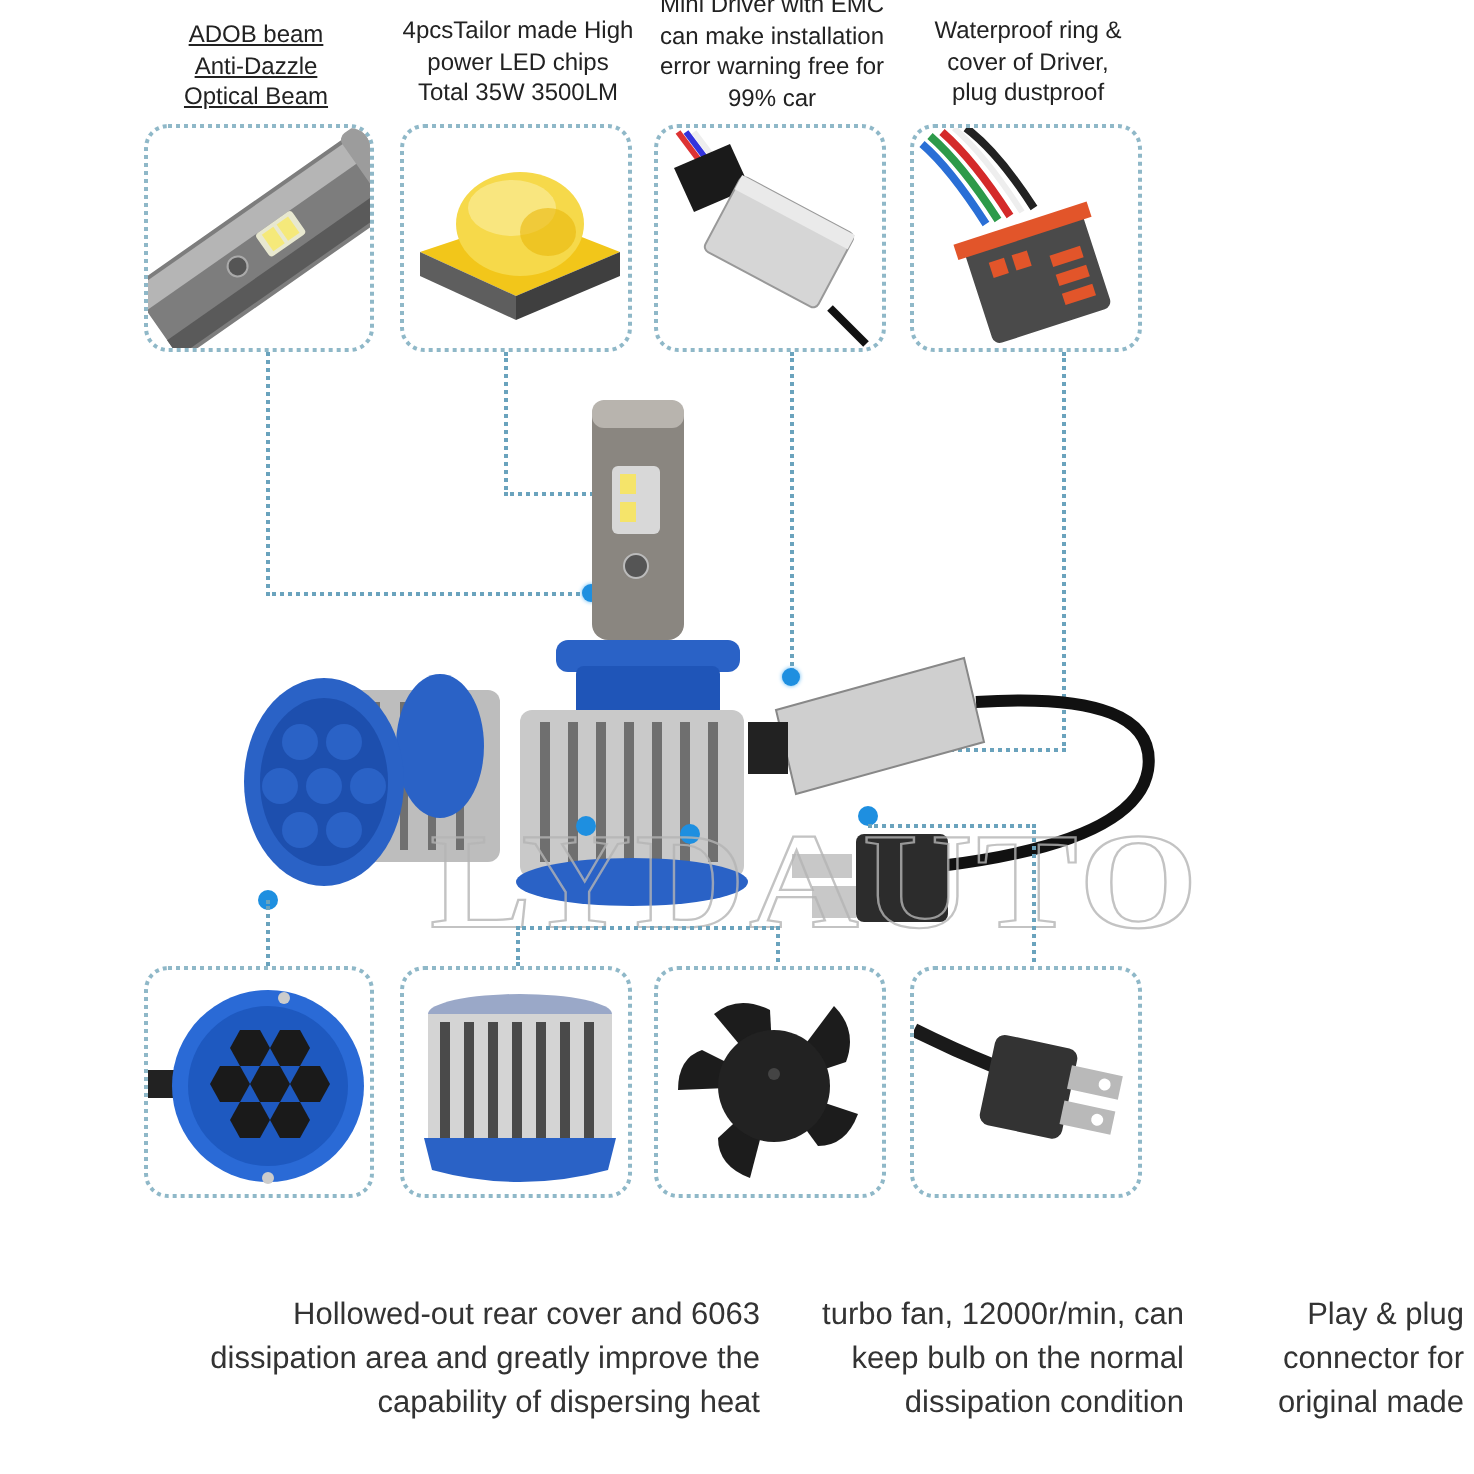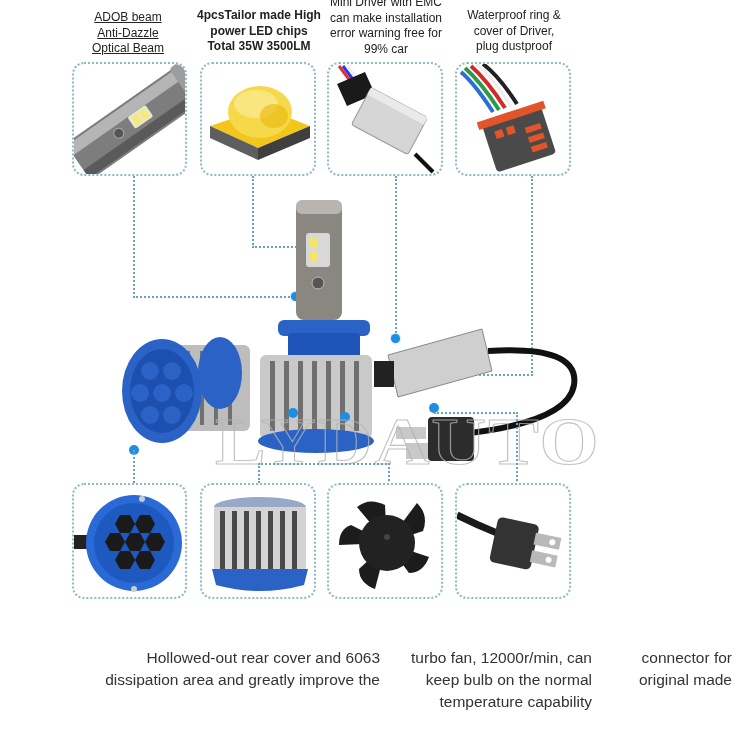--- a/index.html
+++ b/index.html
@@ -14,21 +14,21 @@
   .watermark{position:absolute;left:215px;top:398px;font-size:76px;font-weight:bold;color:transparent;-webkit-text-stroke:1.2px rgba(180,180,180,0.8);letter-spacing:2px;font-family:"Liberation Serif",serif;transform:scaleY(0.9);}
 </style>
 </head>
 <body>
 
 <div class="caption" style="left:60px;top:10px;width:136px;text-decoration:underline;">
   <span>ADOB beam</span>
   <span>Anti-Dazzle</span>
   <span>Optical Beam</span>
 </div>
-<div class="caption" style="left:190px;top:8px;width:138px;font-weight:bold;">
+<div class="caption" style="left:190px;top:8px;width:138px;">
   <span>4pcsTailor made High</span>
   <span>power LED chips</span>
   <span>Total 35W 3500LM</span>
 </div>
 <div class="caption" style="left:320px;top:-5px;width:132px;">
   <span>Mini Driver with EMC</span>
   <span>can make installation</span>
   <span>error warning free for</span>
   <span>99% car</span>
 </div>
@@ -226,22 +226,24 @@
       <rect x="76" y="62" width="26" height="12" fill="#b9b9b9"></rect>
       <circle cx="94" cy="50" r="3" fill="#fff"></circle>
       <circle cx="94" cy="68" r="3" fill="#fff"></circle>
     </g>
   </svg>
 </div>
 
 <div class="bottom-text" style="left:40px;top:647px;width:340px;">
   <span>Hollowed-out rear cover and 6063</span>
   <span>dissipation area and greatly improve the</span>
+  <span>capability of dispersing heat</span>
 </div>
 <div class="bottom-text" style="left:382px;top:647px;width:210px;">
   <span>turbo fan, 12000r/min, can</span>
   <span>keep bulb on the normal</span>
-  <span>temperature capability</span>
+  <span>dissipation condition</span>
 </div>
 <div class="bottom-text" style="left:592px;top:647px;width:140px;">
+  <span>Play &amp; plug</span>
   <span>connector for</span>
   <span>original made</span>
 </div>
 
 </body></html>

